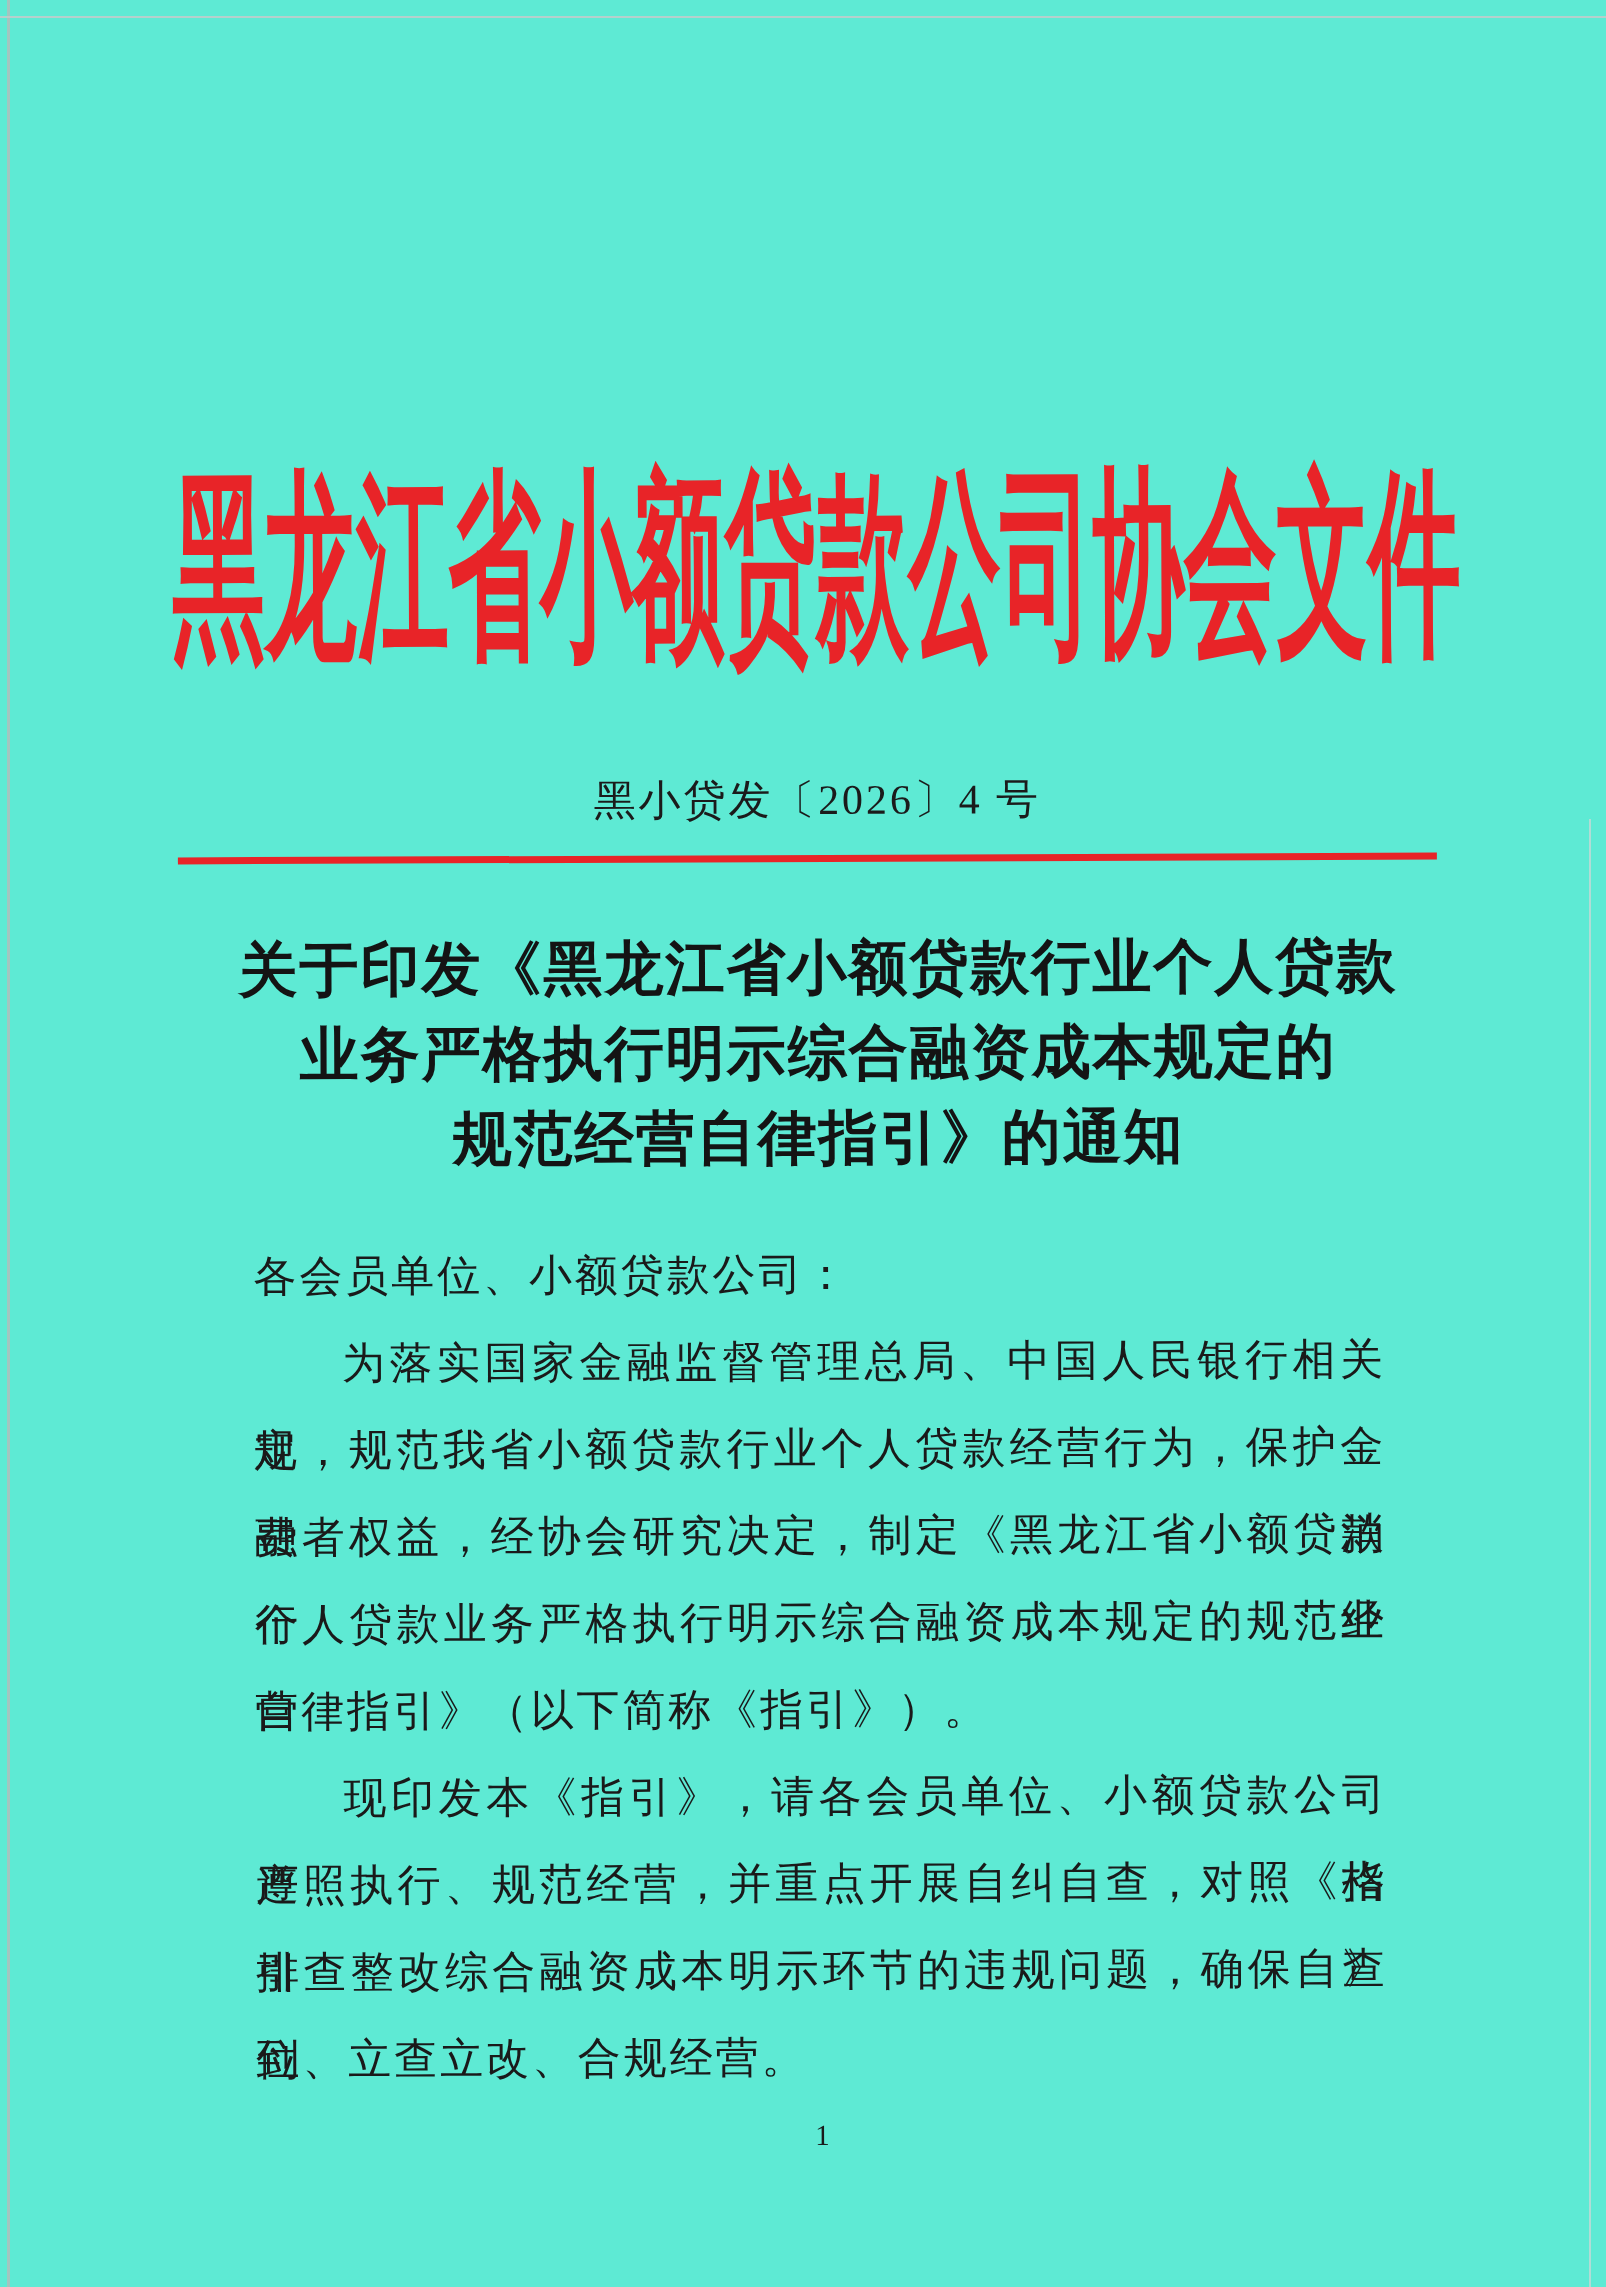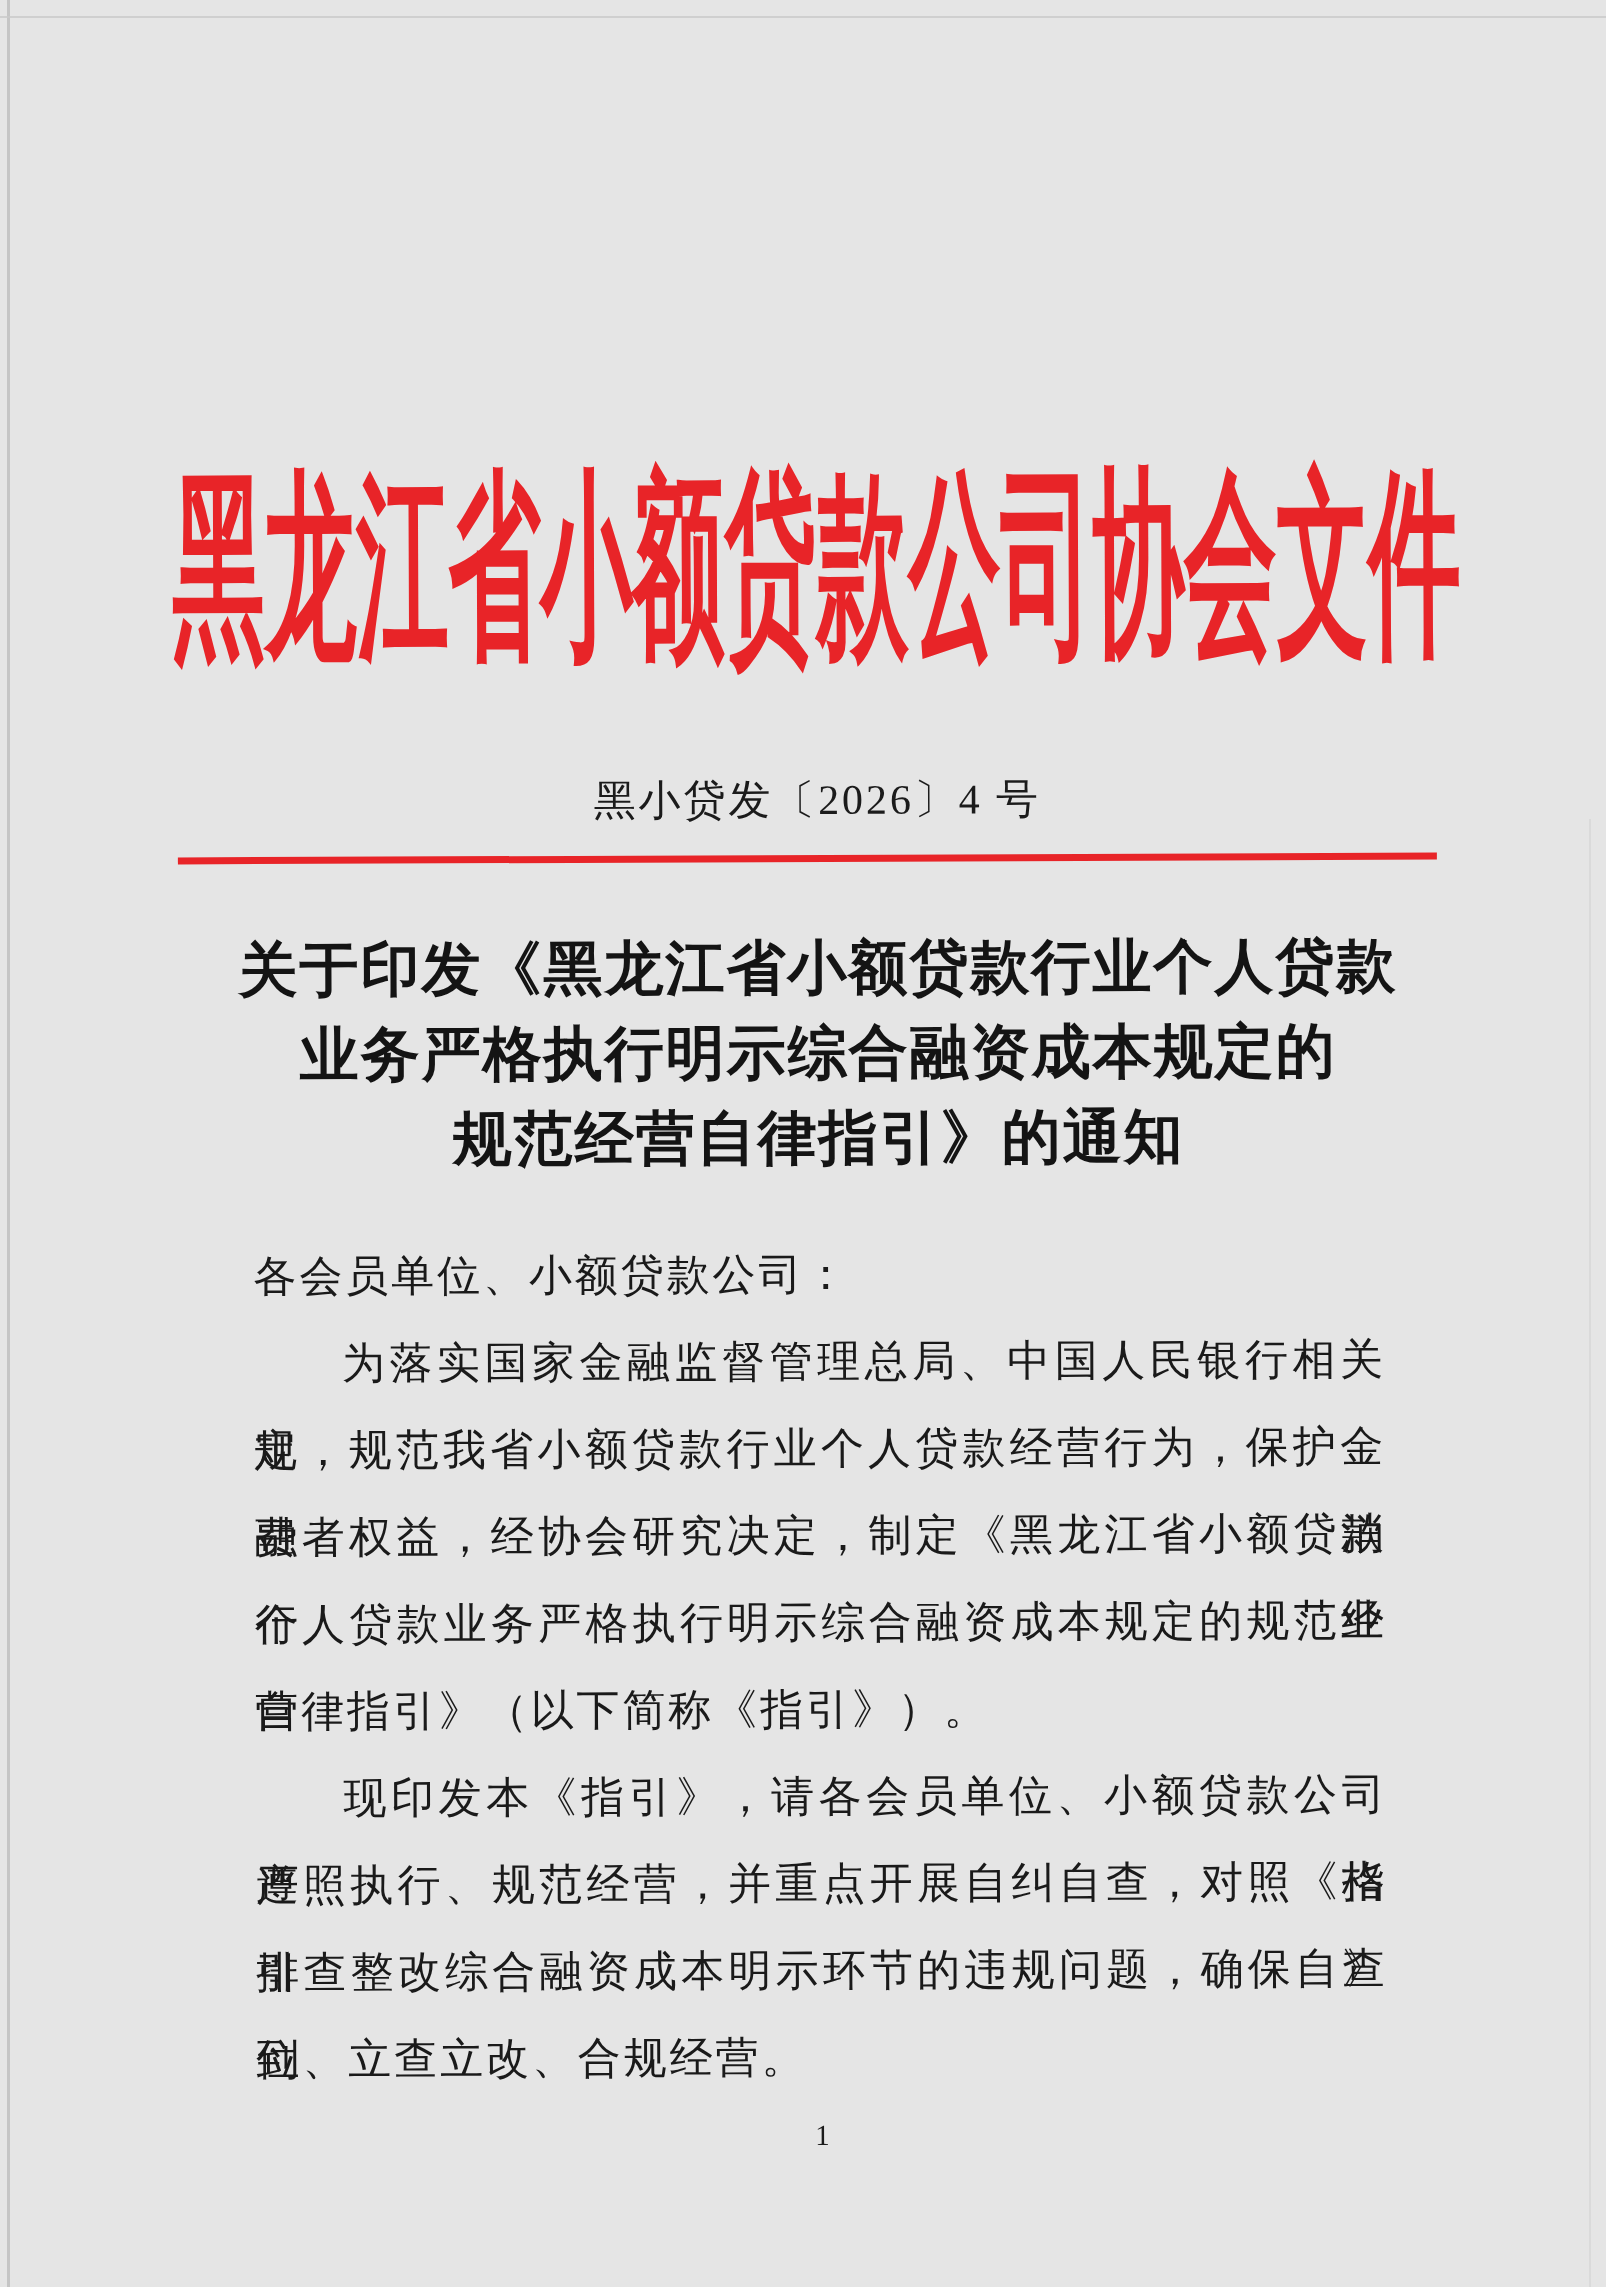--- a/index.html
+++ b/index.html
@@ -4,21 +4,21 @@
 <style>
   html, body {
     margin: 0;
     padding: 0;
     background: #ffffff;
   }
   .page {
     position: relative;
     width: 1606px;
     height: 2288px;
-    background: #e5e5e5;
+    background: #5eead4;
     overflow: hidden;
     font-family: "Liberation Serif", "DejaVu Serif", serif;
   }
   
   .edge { position: absolute; }
   .edge-left  { left: 6.8px;  top: 0; width: 2.9px; height: 2288px; background: #b9b9b9; opacity: .75; }
   .edge-top   { left: 0; top: 15.6px; width: 1606px; height: 2px; background: #c9c9c9; opacity: .8; }
   .edge-right { left: 1589px; top: 819px; width: 2px; height: 1469px; background: #d6d6d6; opacity: .7; }
 
   

